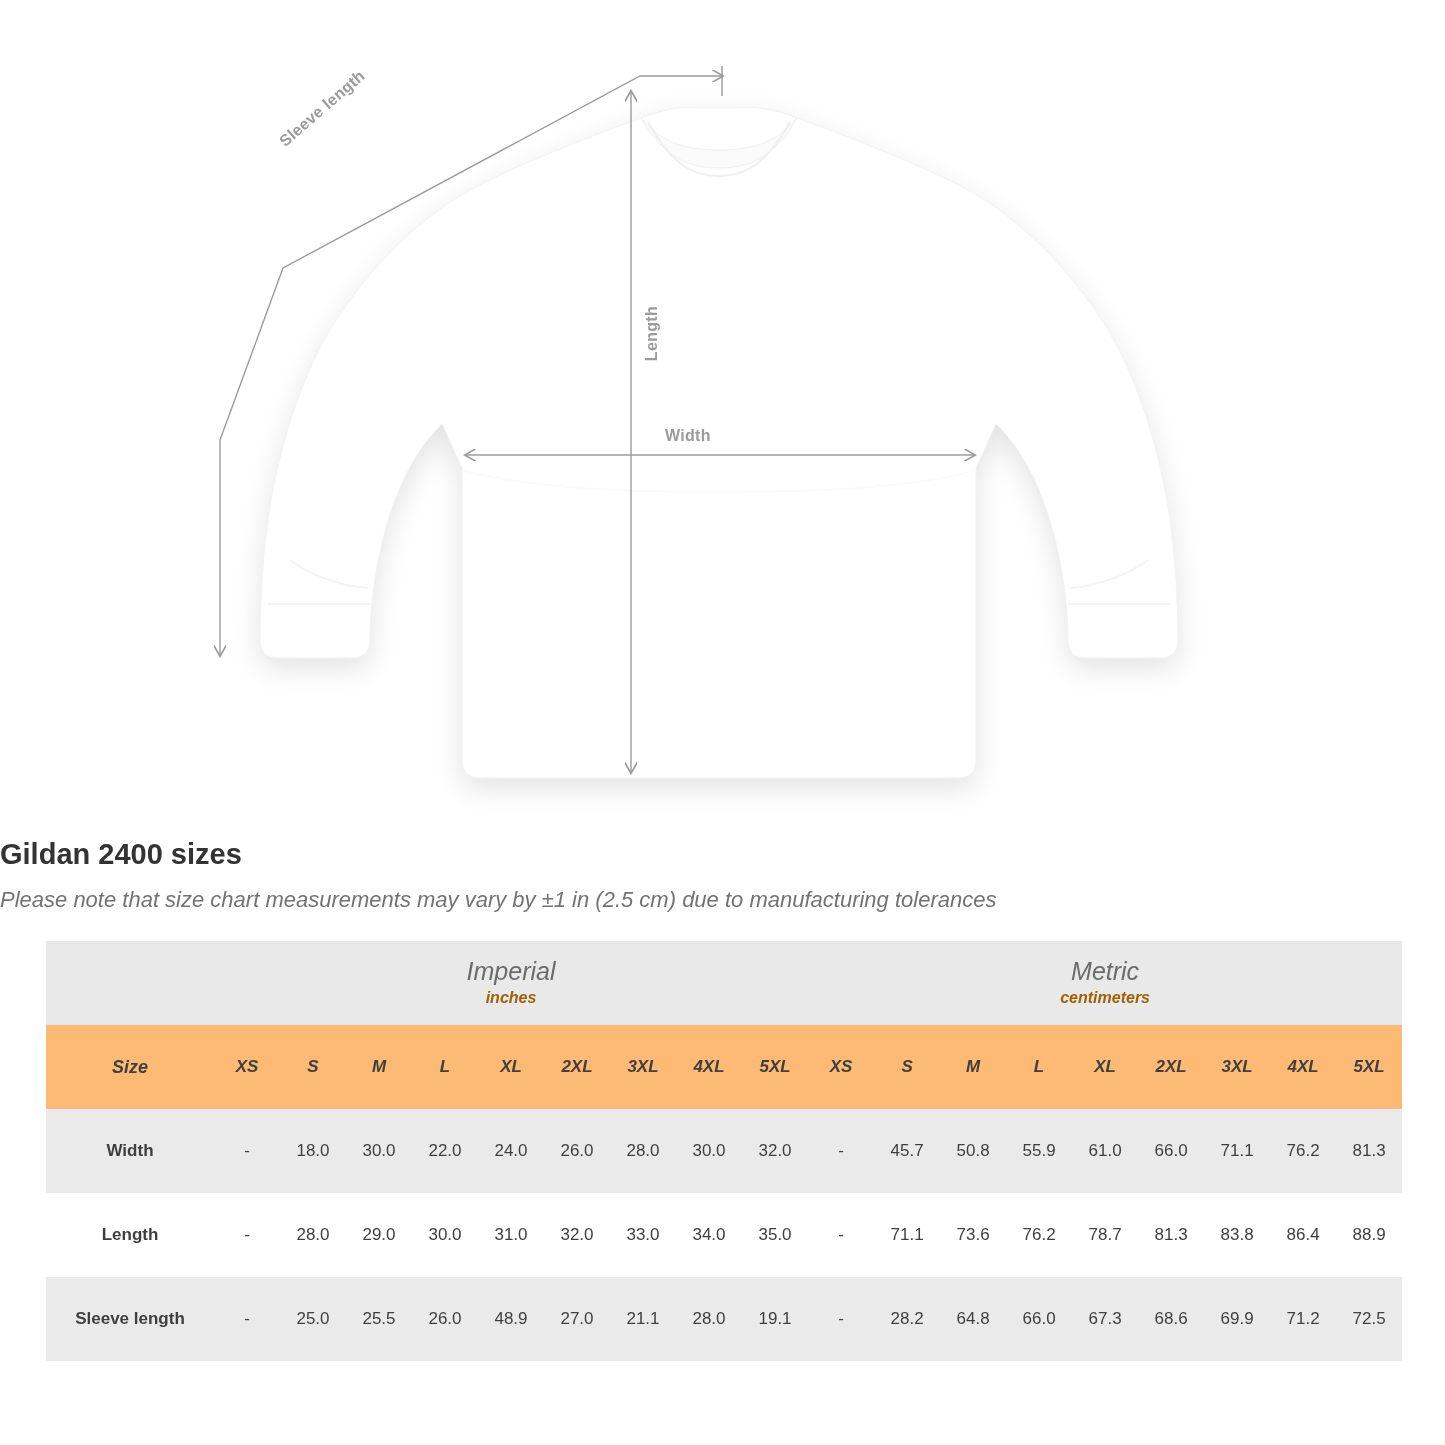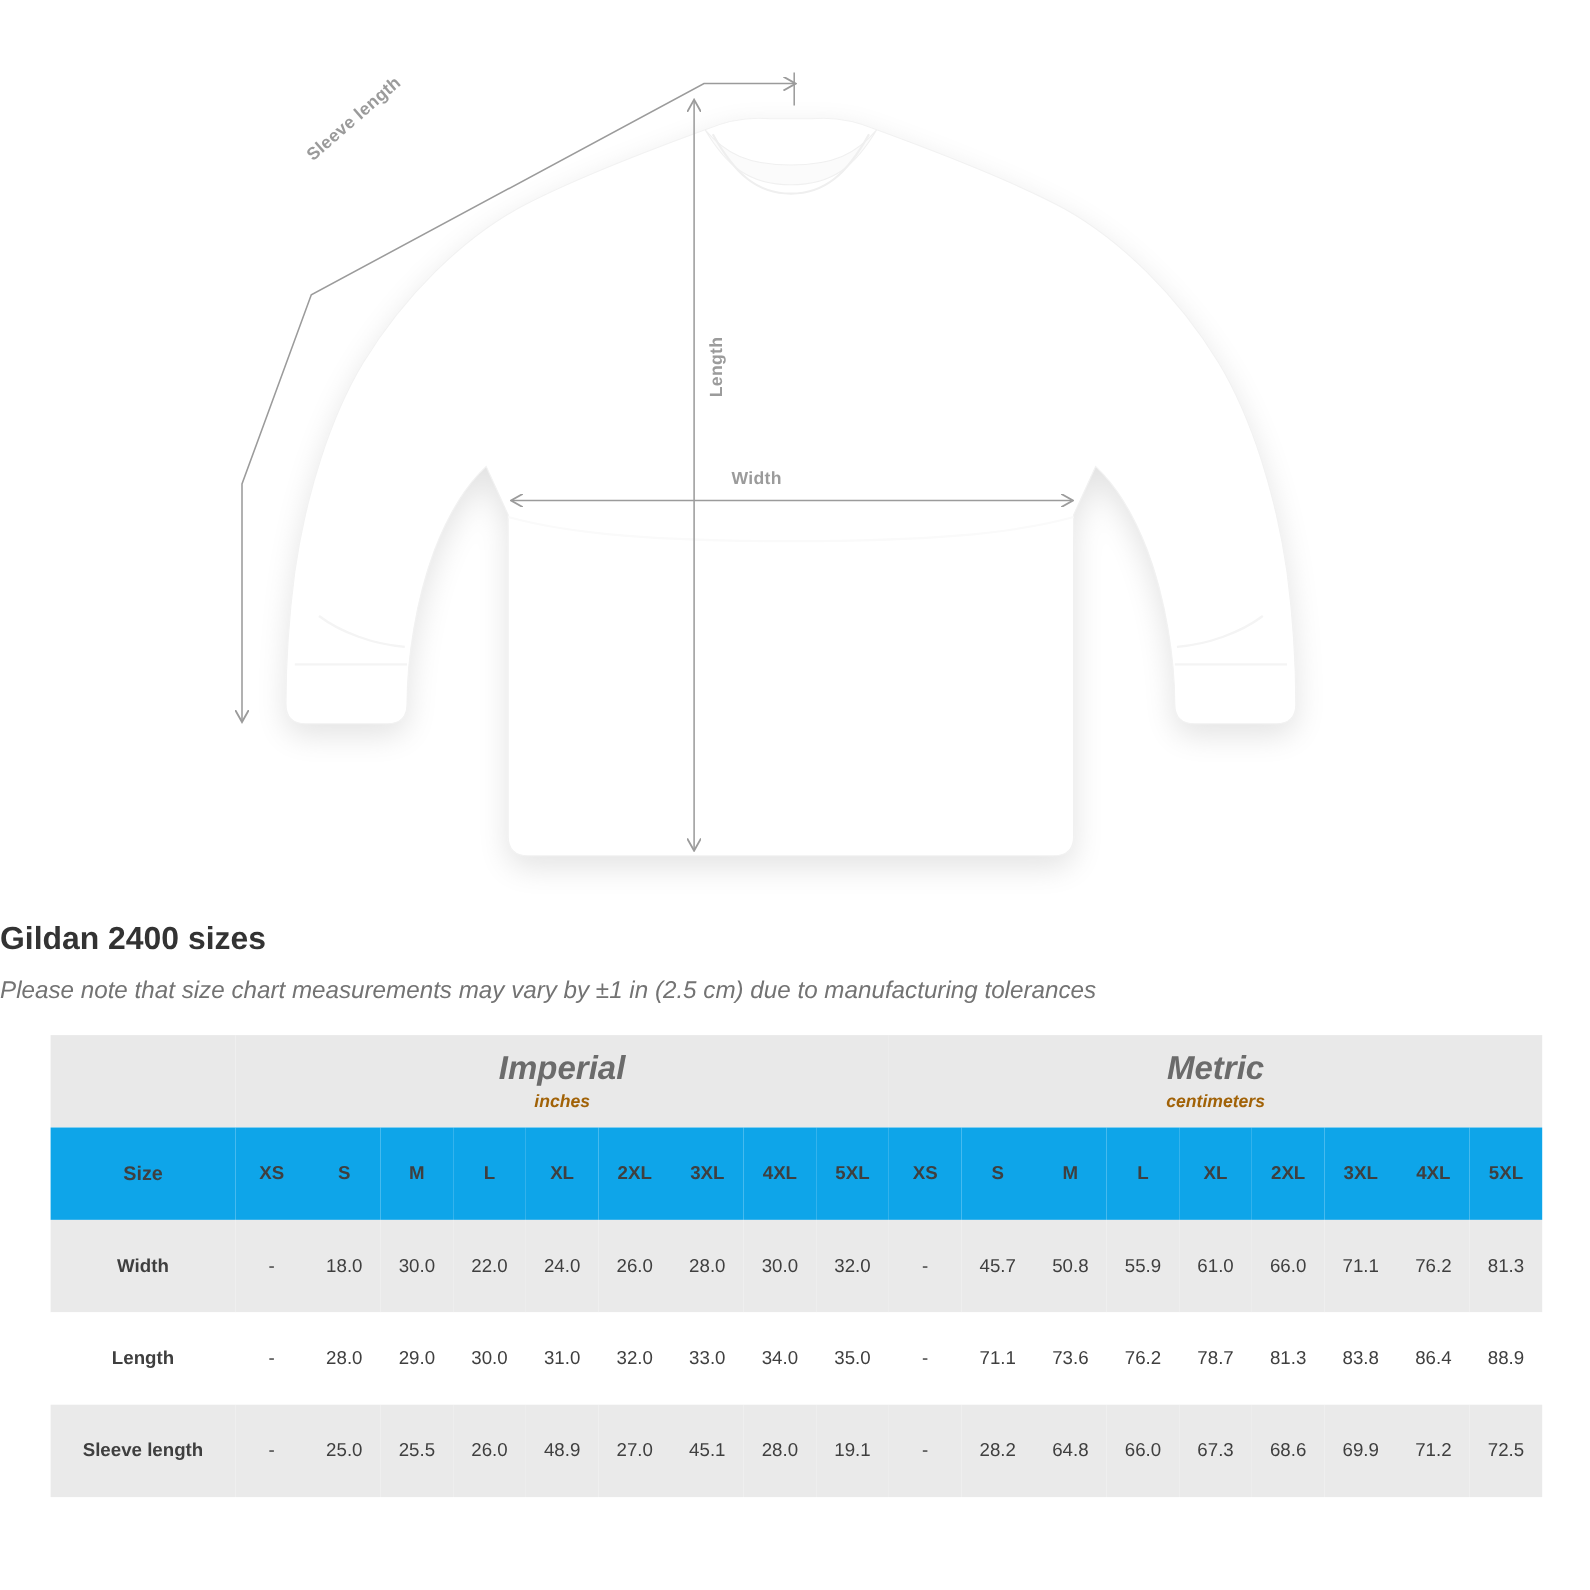--- a/index.html
+++ b/index.html
@@ -86,36 +86,37 @@
     padding: 0;
     height: 84px;
     vertical-align: middle;
     border: none;
   }
   .unit-row th {
     height: 118px;
     background: #e9e9e9;
   }
   .unit-name {
-    font-size: 30px;
+    font-size: 25px;
     font-style: italic;
-    font-weight: bold;
+    font-weight: normal;
     color: #6b6b6b;
     line-height: 1.25;
   }
   .unit-sub {
     font-size: 16px;
     font-style: italic;
     color: #a16207;
     line-height: 1.4;
   }
   .hdr-row th {
-    background: #0ea5e9;
+    background: #fdba74;
     font-weight: bold;
     font-size: 17px;
+    font-style: italic;
   }
   .hdr-row th.rowlabel {
     font-size: 18px;
   }
   .row-even td { background: #eaeaea; }
   .row-odd td { background: #ffffff; }
   td.rowlabel, th.rowlabel {
     font-weight: bold;
     font-size: 18px;
     color: #3a3a3a;
@@ -308,21 +309,21 @@
         <td>88.9</td>
       </tr>
       <tr class="row-even">
         <td class="rowlabel">Sleeve length</td>
         <td>-</td>
         <td>25.0</td>
         <td>25.5</td>
         <td>26.0</td>
         <td>48.9</td>
         <td>27.0</td>
-        <td>45.1</td>
+        <td>21.1</td>
         <td>28.0</td>
         <td>19.1</td>
         <td>-</td>
         <td>28.2</td>
         <td>64.8</td>
         <td>66.0</td>
         <td>67.3</td>
         <td>68.6</td>
         <td>69.9</td>
         <td>71.2</td>

